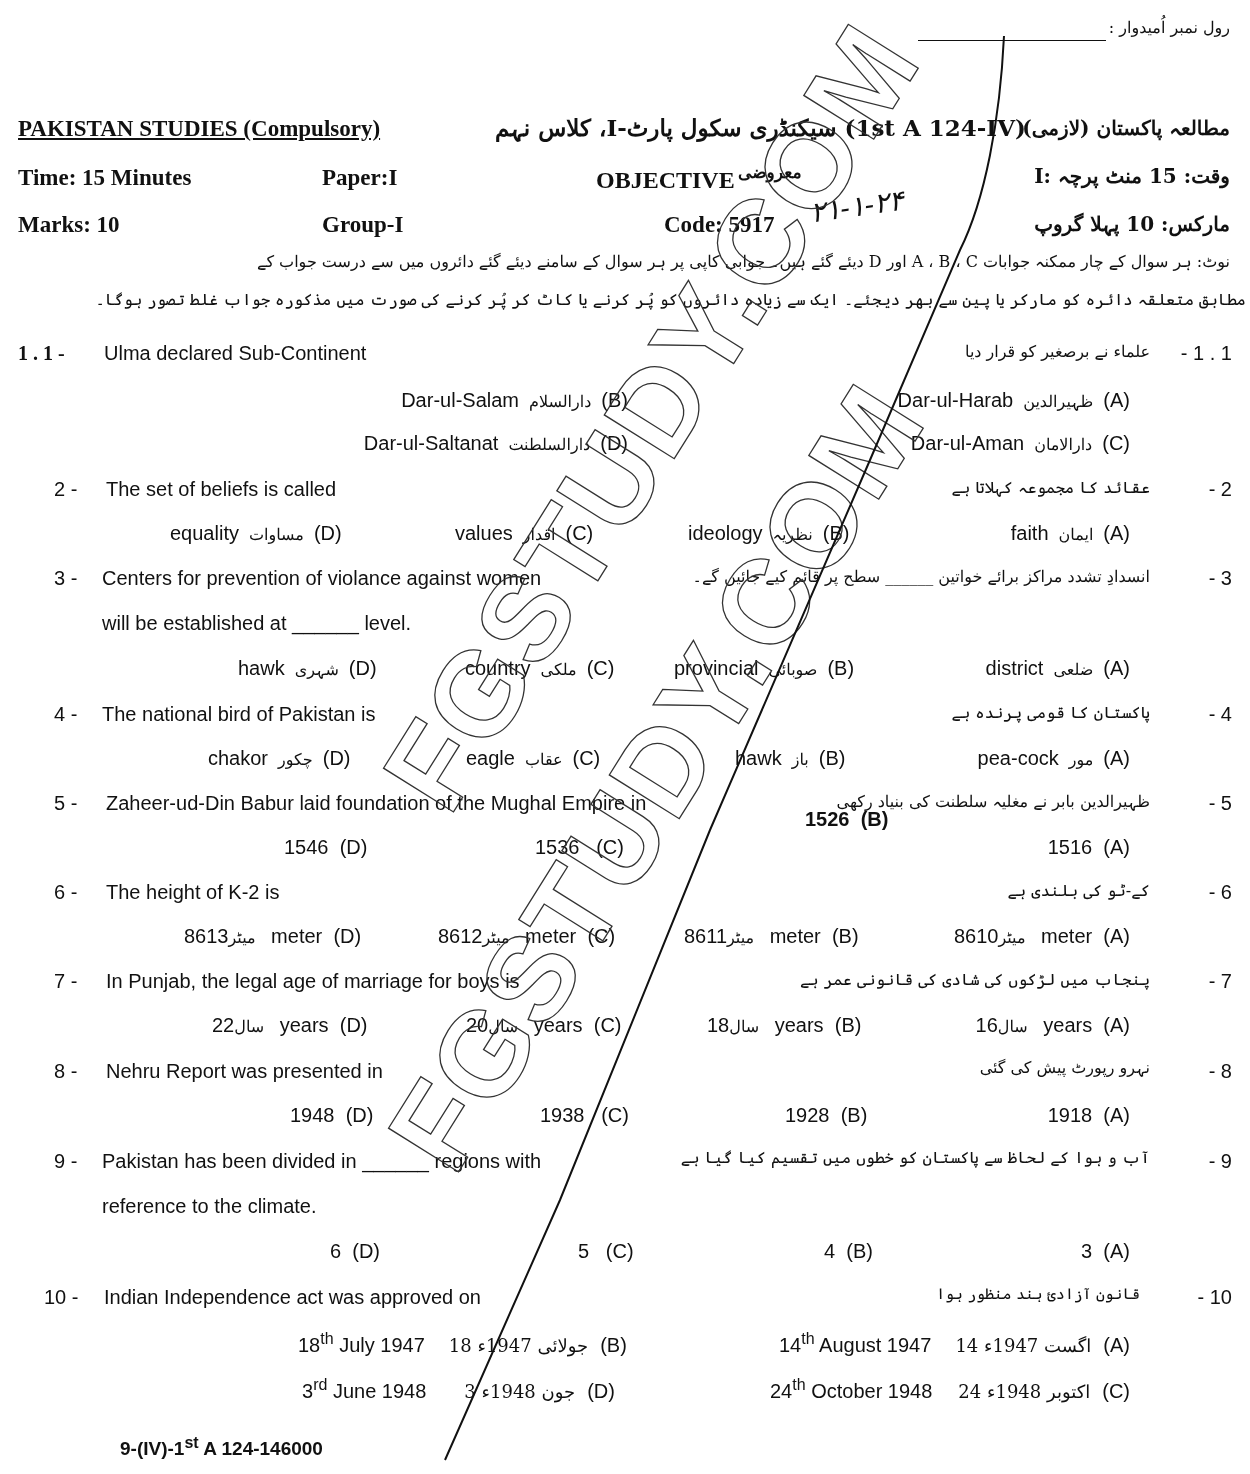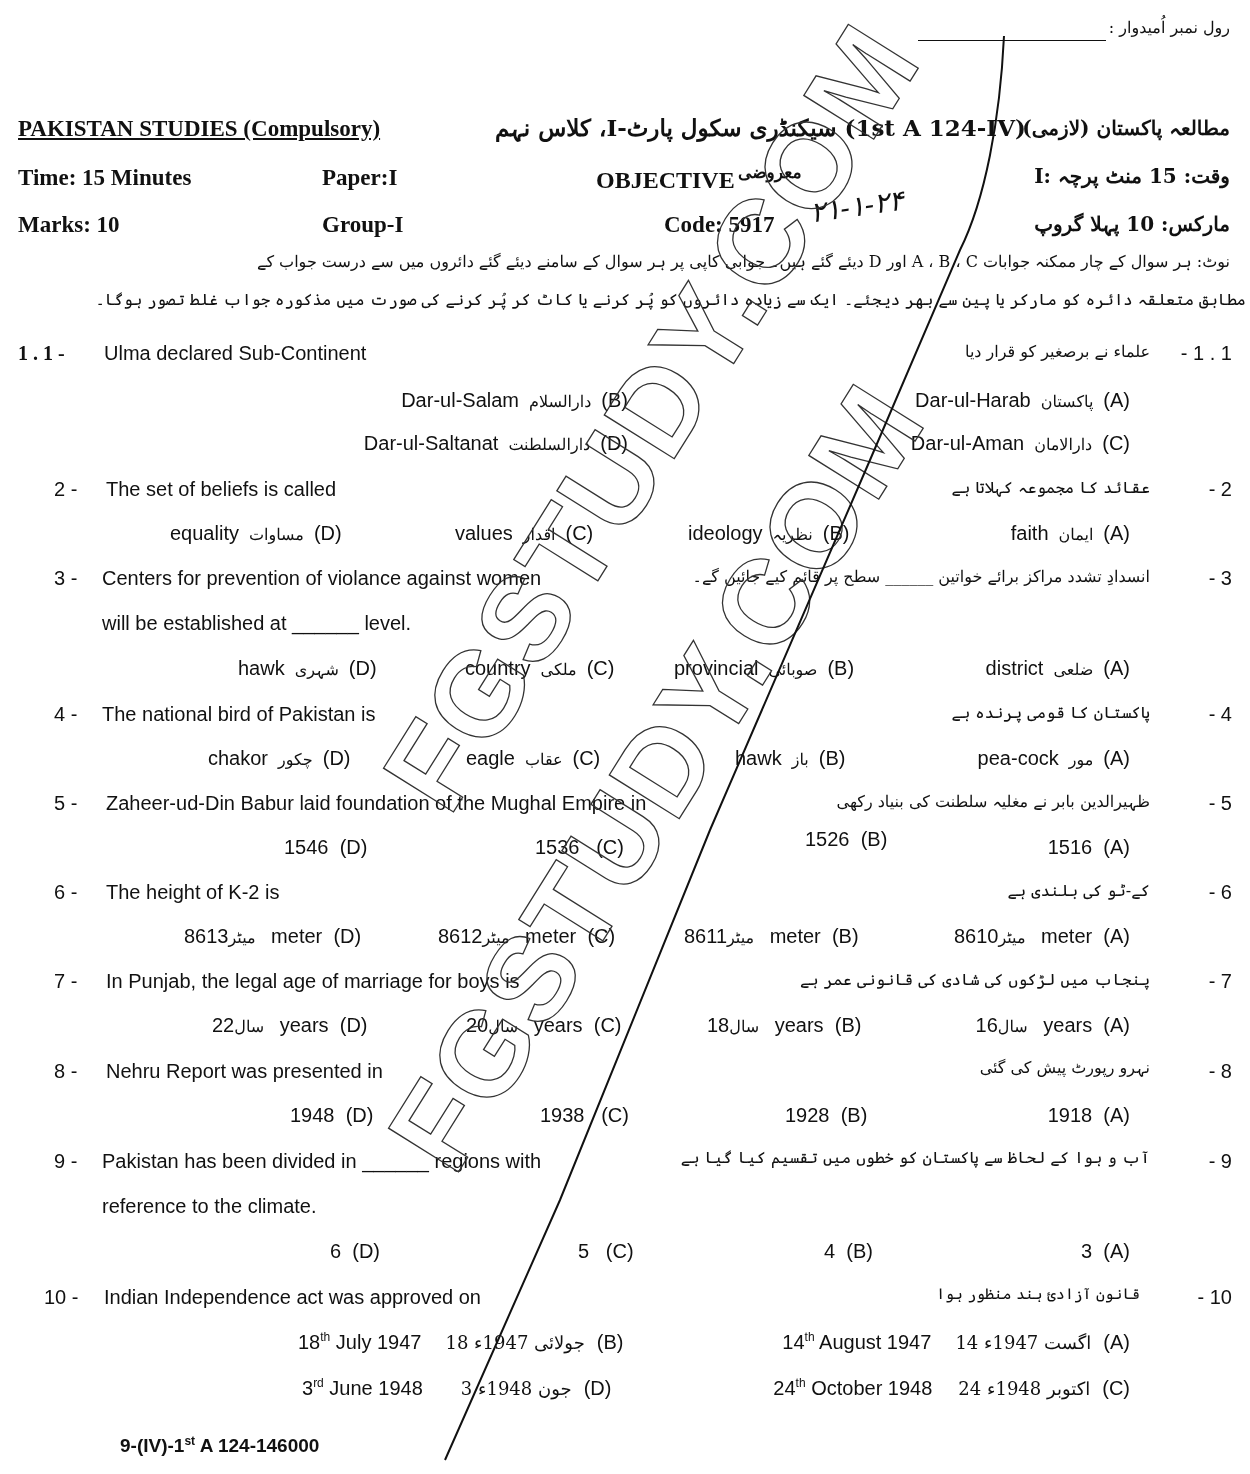--- a/index.html
+++ b/index.html
@@ -7,21 +7,21 @@
       width: 1250px; height: 1474px; position: relative; overflow: hidden;
       font-family: "Liberation Sans", sans-serif; color: #111;
     }
     .abs { position: absolute; white-space: nowrap; }
     .serif-b { font-family: "Liberation Serif", serif; font-weight: bold; font-size: 23px; }
     .urdu { font-family: "DejaVu Serif", serif; direction: rtl; }
     .q { font-size: 20px; }
     .opt { font-size: 20px; }
     .opt .ur { font-family: "DejaVu Serif", serif; font-size: 16px; margin: 0 10px; }
     .num { font-size: 20px; }
-    sup { font-size: 12px; text-align: center; }
+    sup { font-size: 16px; text-align: center; }
     .watermark {
       position: absolute; font-family: "Liberation Sans", sans-serif; font-weight: bold;
       font-size: 150px; color: transparent; -webkit-text-stroke: 1.3px #333;
       transform: rotate(-58deg); transform-origin: left top; letter-spacing: 2px;
     }
     .roll-line { position: absolute; border-bottom: 1.5px solid #111; }
     .pen-line { position: absolute; }
   </style>
 </head>
 <body>
@@ -48,21 +48,21 @@
 <div class="abs urdu" style="right:20px; top:252px; font-size:16px;">نوٹ: ہر سوال کے چار ممکنہ جوابات A ، B ، C اور D دیئے گئے ہیں۔ جوابی کاپی پر ہر سوال کے سامنے دیئے گئے دائروں میں سے درست جواب کے</div>
 <div class="abs urdu" style="right:4px; top:290px; font-size:16px;">مطابق متعلقہ دائرہ کو مارکر یا پین سے بھر دیجئے۔ ایک سے زیادہ دائروں کو پُر کرنے یا کاٹ کر پُر کرنے کی صورت میں مذکورہ جواب غلط تصور ہوگا۔</div>
 
 <div>
   <div class="abs serif-b num" style="left:18px; top:342px; font-size:20px;">1 . 1 -</div>
   <div class="abs q" style="left:104px; top:342px;">Ulma declared Sub-Continent</div>
   <div class="abs urdu" style="right:100px; top:342px; font-size:16px;">علماء نے برصغیر کو قرار دیا</div>
   <div class="abs num" style="right:18px; top:342px;">- 1 . 1</div>
 
   <div class="abs opt" style="right:622px; top:389px;"><span>Dar-ul-Salam</span><span class="ur">دارالسلام</span><span>(B)</span></div>
-  <div class="abs opt" style="right:120px; top:389px;"><span>Dar-ul-Harab</span><span class="ur">پاکستان</span><span>(A)</span></div>
+  <div class="abs opt" style="right:120px; top:389px;"><span>Dar-ul-Harab</span><span class="ur">ظہیرالدین</span><span>(A)</span></div>
   <div class="abs opt" style="right:622px; top:432px;"><span>Dar-ul-Saltanat</span><span class="ur">دارالسلطنت</span><span>(D)</span></div>
   <div class="abs opt" style="right:120px; top:432px;"><span>Dar-ul-Aman</span><span class="ur">دارالامان</span><span>(C)</span></div>
 </div>
 
 <div>
   <div class="abs num" style="left:54px; top:478px;">2 -</div>
   <div class="abs q" style="left:106px; top:478px;">The set of beliefs is called</div>
   <div class="abs urdu" style="right:100px; top:478px; font-size:16px;">عقائد کا مجموعہ کہلاتا ہے</div>
   <div class="abs num" style="right:18px; top:478px;">- 2</div>
   <div class="abs opt" style="left:170px; top:522px;"><span>equality</span><span class="ur">مساوات</span><span>(D)</span></div>
@@ -94,21 +94,21 @@
   <div class="abs opt" style="right:120px; top:747px;"><span>pea-cock</span><span class="ur">مور</span><span>(A)</span></div>
 </div>
 
 <div>
   <div class="abs num" style="left:54px; top:792px;">5 -</div>
   <div class="abs q" style="left:106px; top:792px;">Zaheer-ud-Din Babur laid foundation of the Mughal Empire in</div>
   <div class="abs urdu" style="right:100px; top:792px; font-size:16px;">ظہیرالدین بابر نے مغلیہ سلطنت کی بنیاد رکھی</div>
   <div class="abs num" style="right:18px; top:792px;">- 5</div>
   <div class="abs opt" style="left:284px; top:836px;"><span>1546</span>&nbsp;&nbsp;<span>(D)</span></div>
   <div class="abs opt" style="left:535px; top:836px;"><span>1536</span>&nbsp;&nbsp;&nbsp;<span>(C)</span></div>
-  <div class="abs opt" style="left:805px; top:828px;"><span>1526</span>&nbsp;&nbsp;<span>(B)</span></div>
+  <div class="abs opt" style="left:805px; top:808px;font-weight:bold;"><span>1526</span>&nbsp;&nbsp;<span>(B)</span></div>
   <div class="abs opt" style="right:120px; top:836px;"><span>1516</span>&nbsp;&nbsp;<span>(A)</span></div>
 </div>
 
 <div>
   <div class="abs num" style="left:54px; top:881px;">6 -</div>
   <div class="abs q" style="left:106px; top:881px;">The height of K-2 is</div>
   <div class="abs urdu" style="right:100px; top:881px; font-size:16px;">کے-ٹو کی بلندی ہے</div>
   <div class="abs num" style="right:18px; top:881px;">- 6</div>
   <div class="abs opt" style="left:184px; top:925px;"><span class="ur" style="margin-left:0">میٹر</span><span>8613 meter</span>&nbsp;&nbsp;<span>(D)</span></div>
   <div class="abs opt" style="left:438px; top:925px;"><span class="ur" style="margin-left:0">میٹر</span><span>8612 meter</span>&nbsp;&nbsp;<span>(C)</span></div>

